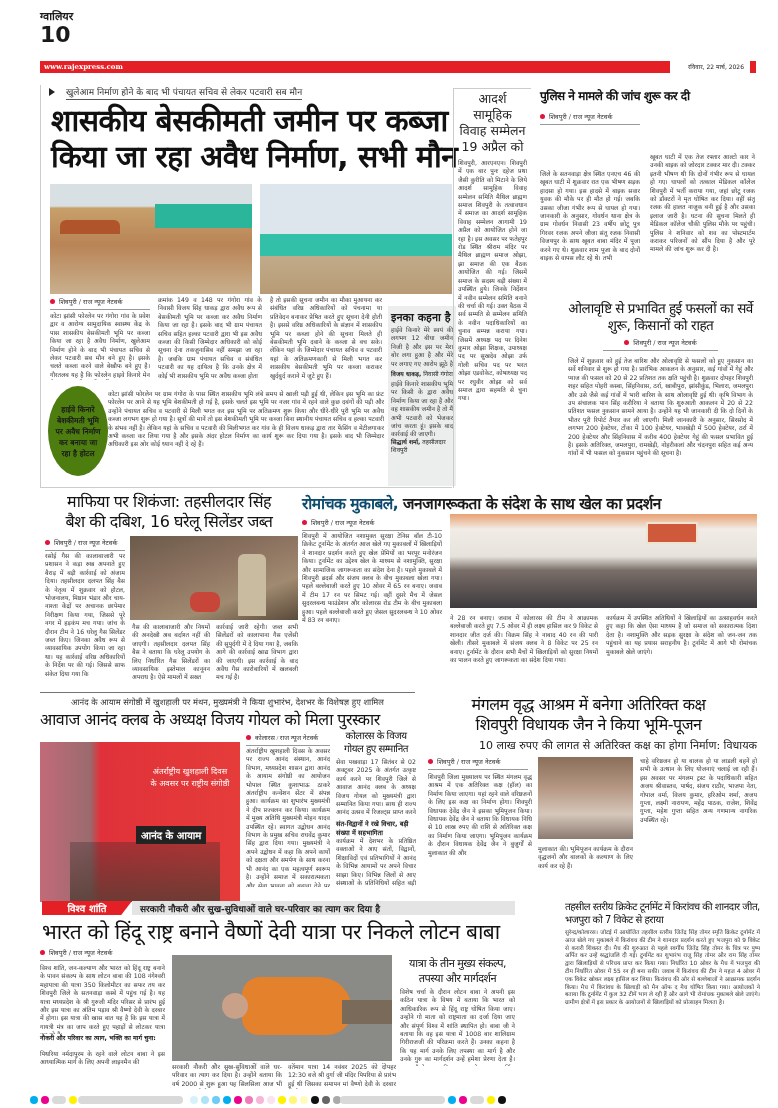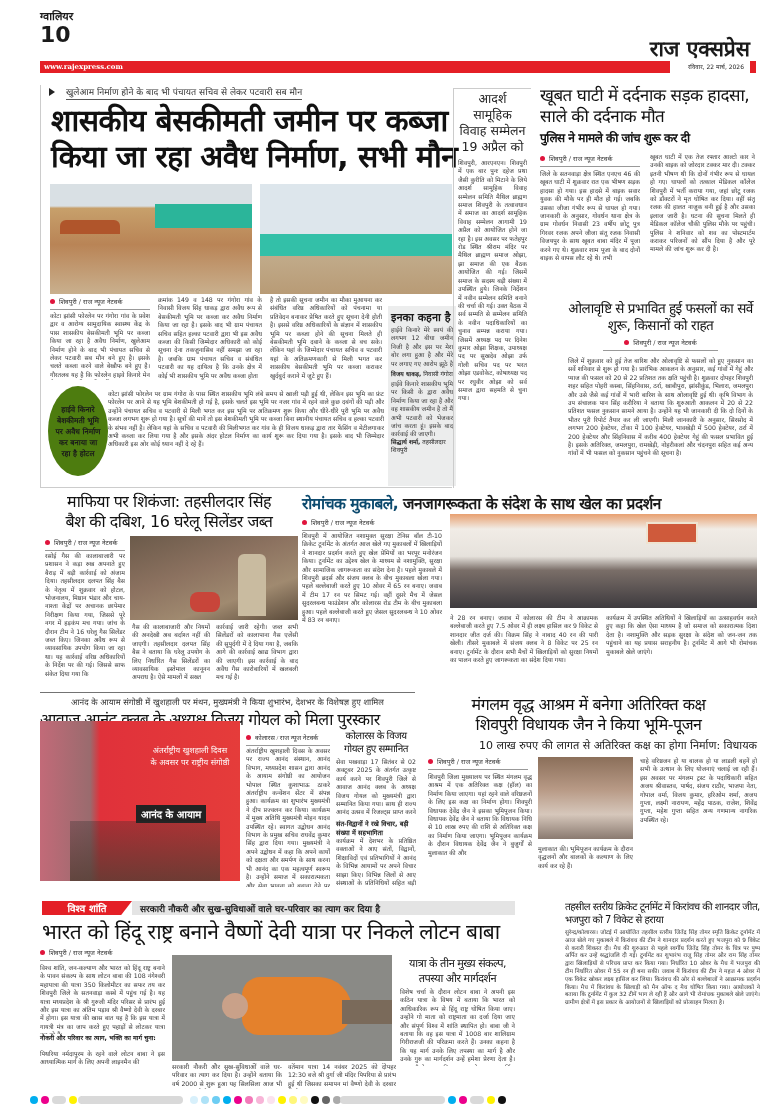--- a/index.html
+++ b/index.html
@@ -16,21 +16,20 @@
   .regdots { display: flex; gap: 3px; align-items: center; }
   .rd { width: 8px; height: 8px; border-radius: 50%; }
   .bar-grey { height: 8px; border-radius: 4px; background: #d9d9d9; }
 </style>
 </head>
 <body>
 
 <div class="abs" style="left:0;top:0;width:778px;height:75px;">
   <div class="abs" style="left:40px;top:8px;font-size:11px;font-weight:bold;">ग्वालियर</div>
   <div class="abs" style="left:40px;top:22px;font-size:22px;font-weight:bold;">10</div>
-  <div class="abs" style="left:600px;top:34px;width:150px;text-align:right;font-size:21px;font-weight:bold;">राज एक्सप्रेस</div>
   <div class="abs redbar" style="left:40px;top:61px;width:630px;"></div>
   <div class="abs" style="left:44px;top:62px;font-size:7px;color:#fff;font-weight:bold;font-family:'DejaVu Serif',serif;">www.rajexpress.com</div>
   <div class="abs" style="left:672px;top:63px;width:72px;font-size:6px;text-align:right;">रविवार, 22 मार्च, 2026</div>
   <div class="abs" style="left:750px;top:61px;width:6px;height:12px;background:#e41f26;"></div>
 </div>
 
 <div class="abs" style="left:40px;top:85px;width:412px;height:403px;border:1px solid #ccc;border-right:none;border-top:none;">
   <div class="abs" style="left:8px;top:3px;width:0;height:0;border-left:6px solid #222;border-top:4px solid transparent;border-bottom:4px solid transparent;"></div>
   <div class="abs" style="left:25px;top:0px;font-size:9px;color:#333;border-bottom:1px solid #555;padding-bottom:1px;">खुलेआम निर्माण होने के बाद भी पंचायत सचिव से लेकर पटवारी सब मौन</div>
   <div class="abs hl" style="left:10px;top:14px;font-size:30px;white-space:nowrap;">शासकीय बेसकीमती जमीन पर कब्जा</div>
@@ -63,21 +62,20 @@
   <div class="txt" style="height:58px;margin-top:2px;">हाईवे किनारे शासकीय भूमि पर किसी के द्वारा अवैध निर्माण किया जा रहा है और वह शासकीय जमीन है तो मैं अभी पटवारी को भेजकर जांच करता हूं। इसके बाद कार्रवाई की जाएगी।</div>
   <div style="font-size:6px;"><b>सिद्धार्थ शर्मा,</b> <span>तहसीलदार शिवपुरी</span></div>
 </div>
 
 <div class="abs" style="left:453px;top:88px;width:78px;height:400px;border-left:1px solid #ccc;border-top:1px solid #ccc;padding:2px 4px;">
   <div style="font-size:12.5px;line-height:16px;text-align:center;color:#222;">आदर्श सामूहिक विवाह सम्मेलन 19 अप्रैल को</div>
   <div class="txt" style="height:330px;margin-top:4px;">शिवपुरी, आरएनएन। शिवपुरी में एक बार पुनः दहेज प्रथा जैसी कुरीति को मिटाने के लिये आदर्श सामूहिक विवाह सम्मेलन समिति मैथिल ब्राह्मण समाज शिवपुरी के तत्वावधान में समाज का आदर्श सामूहिक विवाह सम्मेलन आगामी 19 अप्रैल को आयोजित होने जा रहा है। इस अवसर पर फतेहपुर रोड स्थित श्रीराम मंदिर पर मैथिल ब्राह्मण समाज ओझा, झा समाज की एक बैठक आयोजित की गई। जिसमें समाज के सदस्य बड़ी संख्या में उपस्थित हुये। जिनके निर्देशन में नवीन सम्मेलन समिति बनाने की चर्चा की गई। उक्त बैठक में सर्व सम्मति से सम्मेलन समिति के नवीन पदाधिकारियों का चुनाव सम्पन्न कराया गया। जिसमें अध्यक्ष पद पर दिनेश कुमार ओझा शिक्षक, उपाध्यक्ष पद पर सुखदेव ओझा उर्फ गोली सचिव पद पर भरत ओझा एडवोकेट, कोषाध्यक्ष पद पर रघुवीर ओझा को सर्व समाज द्वारा सहमति से चुना गया।</div>
 </div>
 
 <div class="abs" style="left:540px;top:85px;width:215px;height:190px;">
-  <div class="hl" style="font-size:17px;line-height:21px;font-weight:normal;">खूबत घाटी में दर्दनाक सड़क हादसा, साले की दर्दनाक मौत</div>
   <div class="hl" style="font-size:12px;margin-top:2px;">पुलिस ने मामले की जांच शुरू कर दी</div>
   <div class="byline" style="width:100px;margin-top:8px;">
     <span class="dot"></span>
     <span>शिवपुरी / राज न्यूज नेटवर्क</span>
   </div>
   <div class="abs txt" style="left:0;top:85px;width:100px;height:105px;">जिले के सतनवाड़ा क्षेत्र स्थित एनएच 46 की खूबत घाटी में शुक्रवार रात एक भीषण सड़क हादसा हो गया। इस हादसे में बाइक सवार युवक की मौके पर ही मौत हो गई। जबकि उसका जीजा गंभीर रूप से घायल हो गया। जानकारी के अनुसार, गोवर्धन थाना क्षेत्र के ग्राम गोवर्धन निवासी 23 वर्षीय छोटू पुत्र गिरवर रजक अपने जीजा संतू रजक निवासी विजयपुर के साथ खूबत बाबा मंदिर में पूजा करने गए थे। शुक्रवार शाम पूजा के बाद दोनों बाइक से वापस लौट रहे थे। तभी</div>
   <div class="abs txt" style="left:110px;top:68px;width:105px;height:122px;">खूबत घाटी में एक तेज रफ्तार आल्टो कार ने उनकी बाइक को जोरदार टक्कर मार दी। टक्कर इतनी भीषण थी कि दोनों गंभीर रूप से घायल हो गए। घायलों को तत्काल मेडिकल कॉलेज शिवपुरी में भर्ती कराया गया, जहां छोटू रजक को डॉक्टरों ने मृत घोषित कर दिया। वहीं संतू रजक की हालत नाजुक बनी हुई है और उसका इलाज जारी है। घटना की सूचना मिलते ही मेडिकल कॉलेज चौकी पुलिस मौके पर पहुंची। पुलिस ने शनिवार को शव का पोस्टमार्टम कराकर परिजनों को सौंप दिया है और पूरे मामले की जांच शुरू कर दी है।</div>
 </div>
 
 <div class="abs" style="left:568px;top:300px;width:185px;height:190px;">
@@ -117,21 +115,21 @@
   <div class="abs photo" style="left:148px;top:22px;width:307px;height:94px;background:linear-gradient(180deg,#e8a070 0%,#f1ece6 16%,#e6e2dc 45%,#7a6e68 60%,#3d3a3e 100%);">
     <div class="abs" style="left:196px;top:8px;width:52px;height:22px;background:#cf5a3b;border:2px solid #efe3d0;"></div>
   </div>
   <div class="abs txt" style="left:148px;top:122px;width:148px;height:66px;">ने 28 रन बनाए। जवाब में कोलारस की टीम ने आक्रामक बल्लेबाजी करते हुए 7.5 ओवर में ही लक्ष्य हासिल कर 9 विकेट से शानदार जीत दर्ज की। विक्रम सिंह ने नाबाद 40 रन की पारी खेली। तीसरे मुकाबले में संजय क्लब ने 8 विकेट पर 25 रन बनाए। टूर्नामेंट के दौरान सभी मैचों में खिलाड़ियों को सुरक्षा नियमों का पालन करते हुए जागरूकता का संदेश दिया गया।</div>
   <div class="abs txt" style="left:304px;top:122px;width:151px;height:66px;">कार्यक्रम में उपस्थित अतिथियों ने खिलाड़ियों का उत्साहवर्धन करते हुए कहा कि खेल ऐसा माध्यम है जो समाज को सकारात्मक दिशा देता है। नशामुक्ति और सड़क सुरक्षा के संदेश को जन-जन तक पहुंचाने का यह प्रयास सराहनीय है। टूर्नामेंट में आगे भी रोमांचक मुकाबले खेले जाएंगे।</div>
 </div>
 
 <div class="abs" style="left:40px;top:692px;width:375px;height:200px;border-top:1px solid #737373;">
   <div style="font-size:8.3px;color:#333;text-align:center;margin-top:3px;">आनंद के आयाम संगोष्ठी में खुशहाली पर मंथन, मुख्यमंत्री ने किया शुभारंभ, देशभर के विशेषज्ञ हुए शामिल</div>
   <div class="hl" style="font-size:16px;white-space:nowrap;font-weight:normal;margin-top:1px;">आवाज आनंद क्लब के अध्यक्ष विजय गोयल को मिला पुरस्कार</div>
-  <div class="abs photo" style="left:0;top:28px;width:200px;height:160px;background:linear-gradient(90deg,#c26a78 0%,#9a6b6e 25%,#e0313a 30%,#e53c3a 100%);">
+  <div class="abs photo" style="left:0;top:49px;width:200px;height:160px;background:linear-gradient(90deg,#c26a78 0%,#9a6b6e 25%,#e0313a 30%,#e53c3a 100%);">
     <div class="abs" style="left:110px;top:24px;width:80px;font-size:8px;color:#fff;text-align:center;line-height:12px;">अंतर्राष्ट्रीय खुशहाली दिवस के अवसर पर राष्ट्रीय संगोष्ठी</div>
     <div class="abs" style="left:96px;top:84px;font-size:10px;font-weight:bold;color:#fff;background:#222;padding:2px 5px;">आनंद के आयाम</div>
     <div class="abs" style="left:30px;top:100px;width:150px;height:60px;background:linear-gradient(180deg,rgba(40,40,40,0.3),rgba(80,60,50,0.8));"></div>
   </div>
   <div class="byline abs" style="left:206px;top:40px;width:84px;font-family:Liberation Serif, serif;">
     <span class="dot"></span>
     <span>कोलारस / राज न्यूज नेटवर्क</span>
   </div>
   <div class="abs txt" style="left:206px;top:54px;width:84px;height:140px;">अंतर्राष्ट्रीय खुशहाली दिवस के अवसर पर राज्य आनंद संस्थान, आनंद विभाग, मध्यप्रदेश शासन द्वारा आनंद के आयाम संगोष्ठी का आयोजन भोपाल स्थित कुशाभाऊ ठाकरे अंतर्राष्ट्रीय कन्वेंशन सेंटर में संपन्न हुआ। कार्यक्रम का शुभारंभ मुख्यमंत्री ने दीप प्रज्वलन कर किया। कार्यक्रम में मुख्य अतिथि मुख्यमंत्री मोहन यादव उपस्थित रहे। स्वागत उद्बोधन आनंद विभाग के प्रमुख सचिव राघवेंद्र कुमार सिंह द्वारा दिया गया। मुख्यमंत्री ने अपने उद्बोधन में कहा कि अपने कार्यों को दक्षता और समर्पण के साथ करना भी आनंद का एक महत्वपूर्ण स्वरूप है। उन्होंने समाज में सकारात्मकता और सेवा भावना को बढ़ावा देने पर जोर दिया।</div>
   <div class="abs" style="left:296px;top:36px;width:80px;height:162px;">

